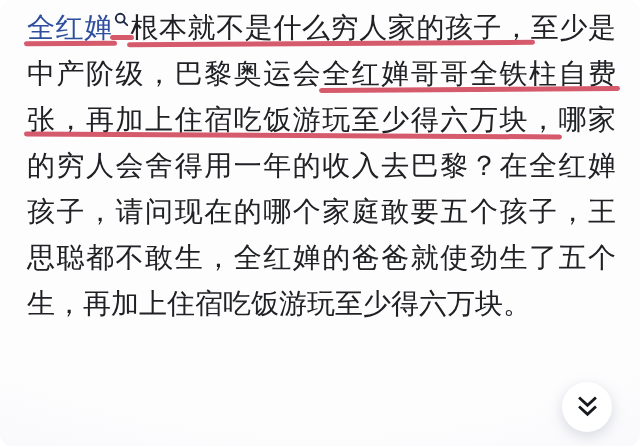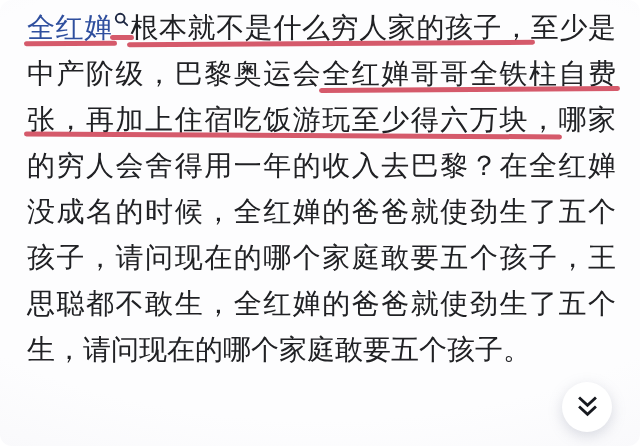--- a/index.html
+++ b/index.html
@@ -87,24 +87,23 @@
 <div class="page">
 
   <div class="post">
       <div class="line"><span class="seg link u">全红婵</span><span class="seg sicon u"><svg width="15" height="15" viewBox="0 0 15 15" fill="none">
             <circle cx="6.2" cy="6.2" r="4.4" stroke="#1d2742" stroke-width="1.9"></circle>
             <line x1="9.6" y1="9.6" x2="13.2" y2="13.2" stroke="#1d2742" stroke-width="1.9" stroke-linecap="round"></line>
           </svg></span><span class="seg u">根本就不是什么穷人家的孩子，</span><span class="seg">至少是</span></div>
       <div class="line"><span class="seg">中产阶级，巴黎奥运会</span><span class="seg u">全红婵哥哥全铁柱自费</span></div>
       <div class="line"><span class="seg u">张，再加上住宿吃饭游玩至少得六万块，</span><span class="seg">哪家</span></div>
       <div class="line"><span class="seg">的穷人会舍得用一年的收入去巴黎？在全红婵</span></div>
-      <div class="line"><span class="seg">没成名的时候，全红婵的爸爸就使劲生了五个</span></div>
       <div class="line"><span class="seg">孩子，请问现在的哪个家庭敢要五个孩子，王</span></div>
       <div class="line"><span class="seg">思聪都不敢生，全红婵的爸爸就使劲生了五个</span></div>
-      <div class="line last"><span class="seg">生，请问现在的哪个家庭敢要五个孩子。</span></div>
+      <div class="line last"><span class="seg">生，再加上住宿吃饭游玩至少得六万块。</span></div>
     </div>
 
   <div class="expand-btn">
     <svg width="27" height="30" viewBox="0 0 24 26" fill="none" stroke="#17191f" stroke-width="2.5" stroke-linecap="butt" stroke-linejoin="miter">
       <path d="M4.5 4.5 L12 11.5 L19.5 4.5"></path>
       <path d="M4.5 12.5 L12 19.5 L19.5 12.5"></path>
     </svg>
   </div>
 
 </div>

